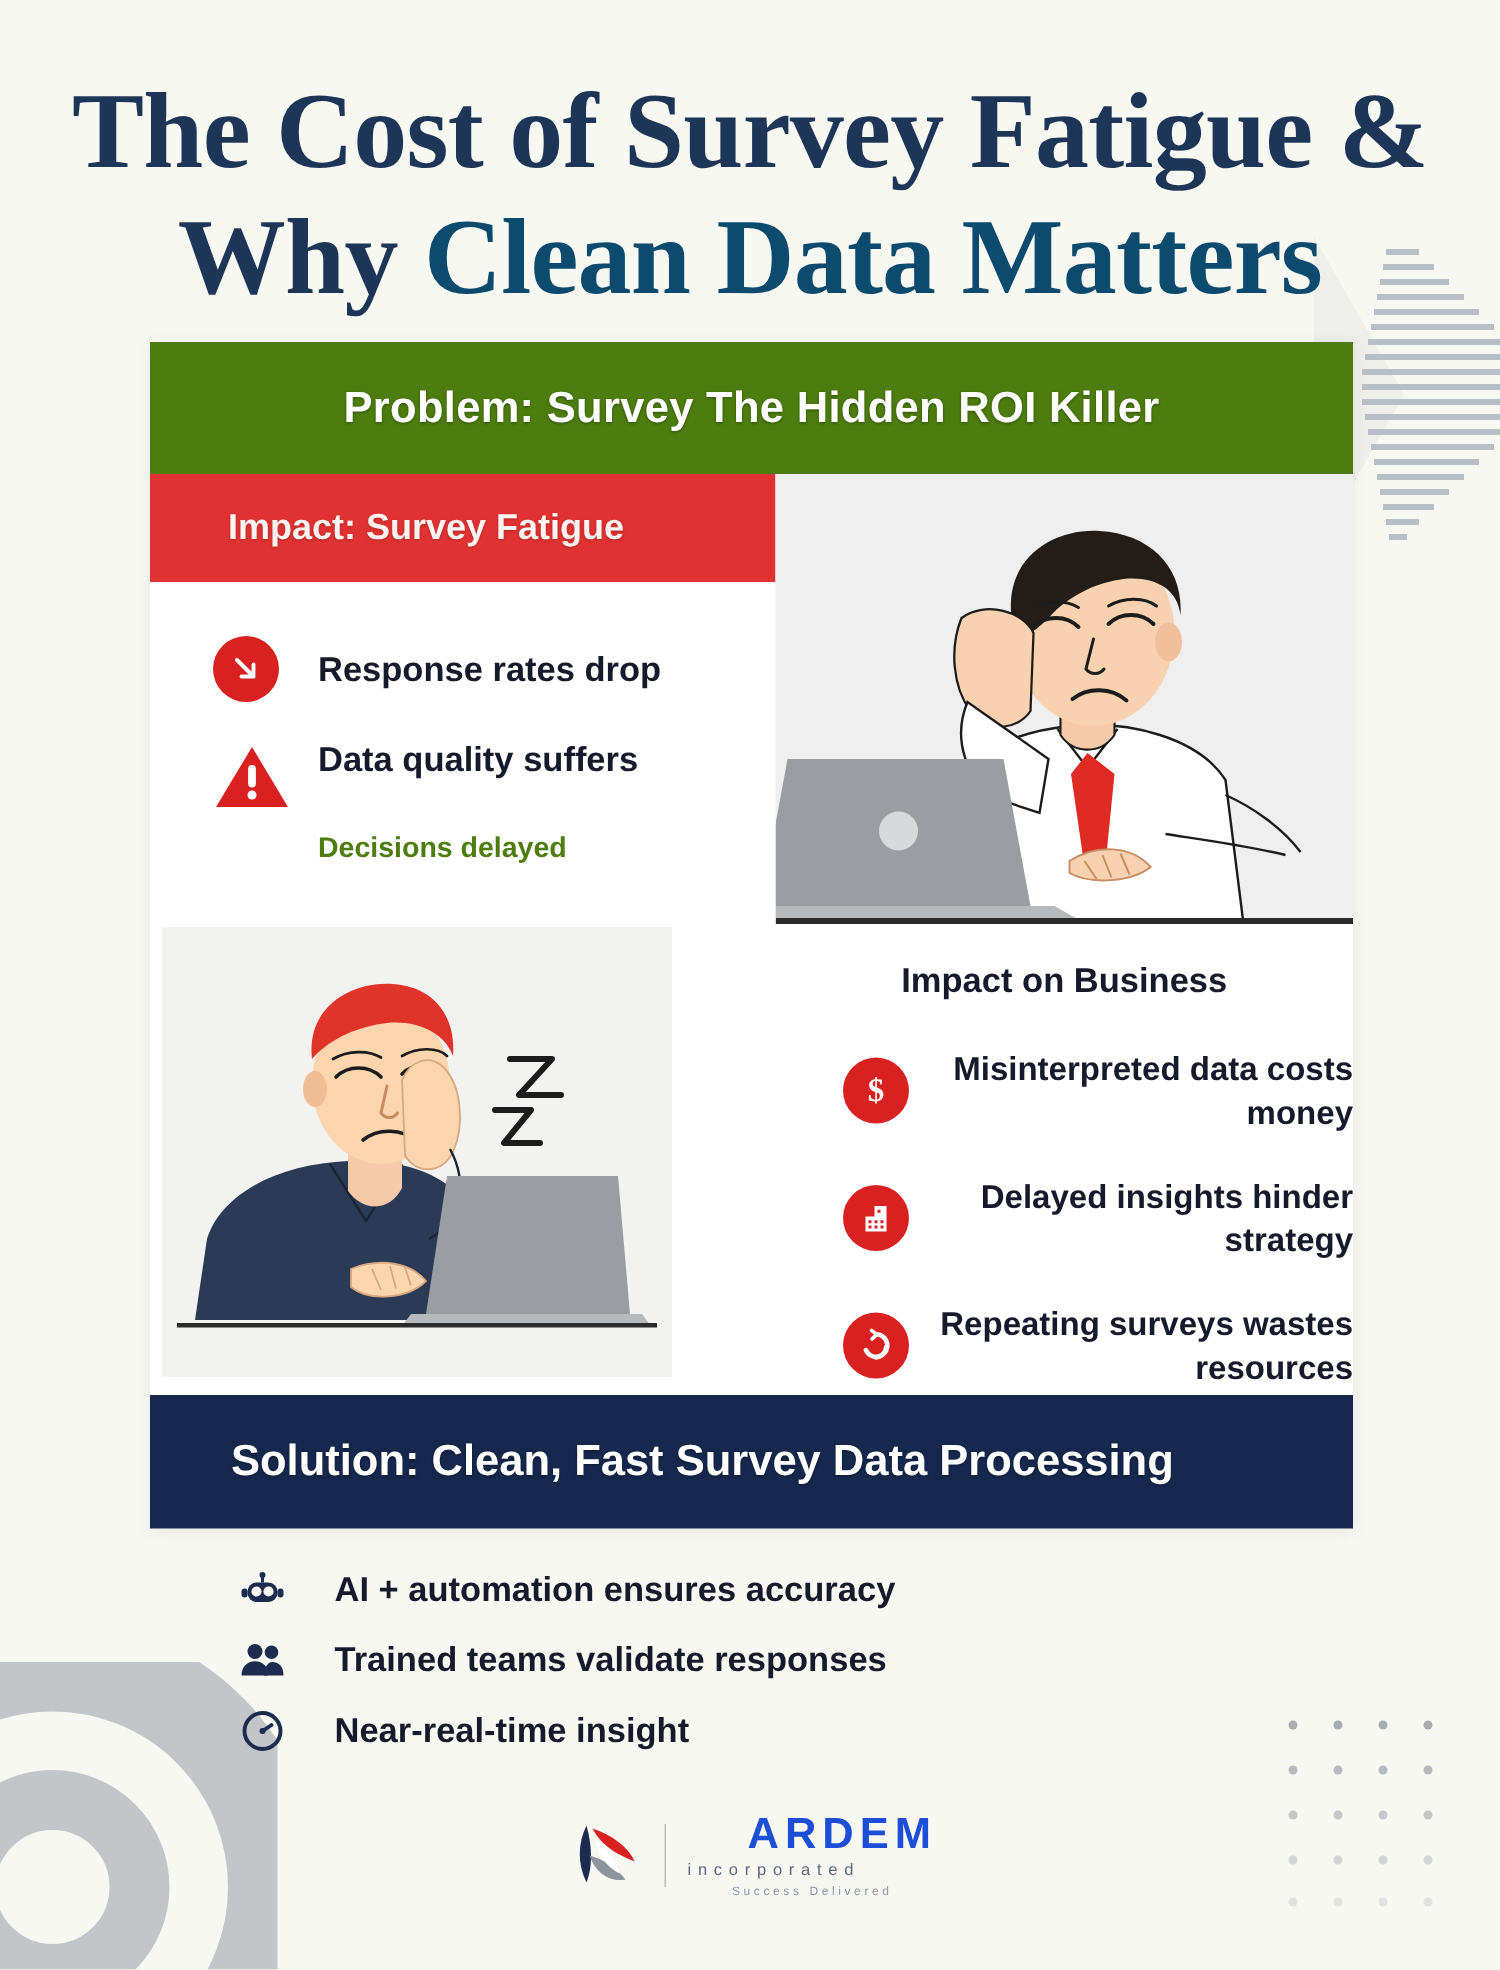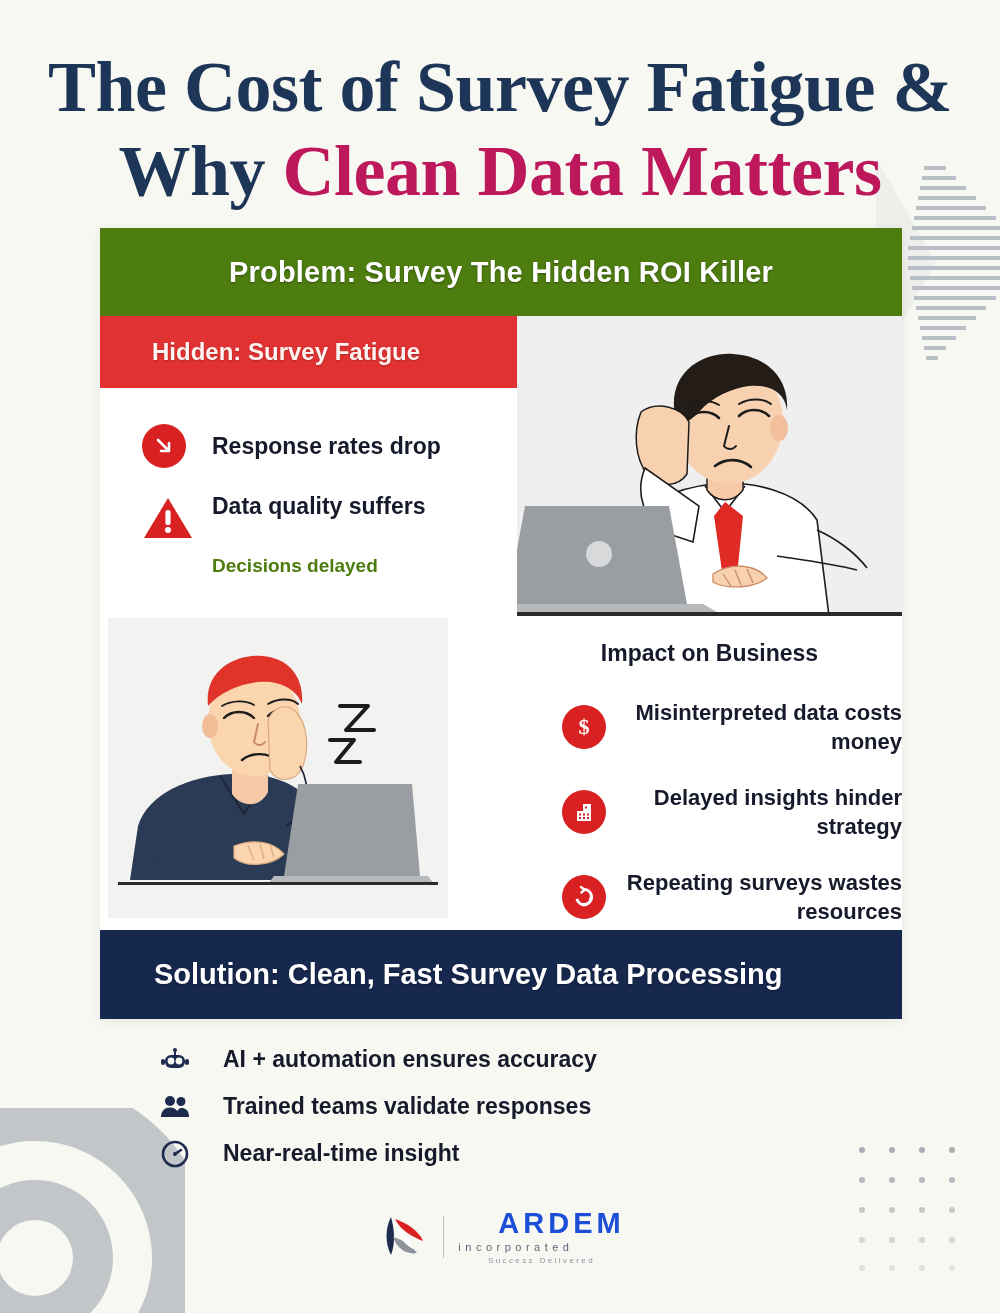--- a/index.html
+++ b/index.html
@@ -24,21 +24,21 @@
     font-family:"Liberation Serif", serif;
     font-weight:bold;
     font-size:72px;
     line-height:1.22;
     letter-spacing:-0.5px;
     color:#1d3557;
     white-space:nowrap;
     text-align:center;
   }
   .title-line.l2{margin-top:-4px;}
-  .t-red{color:#be185d;}
+  .t-red{color:#0c4a6e;}
 
   
   .card{
     position:absolute;left:100px;top:228px;width:802px;height:791px;
     background:#ffffff;
     box-shadow:0 2px 10px rgba(0,0,0,.07);
   }
   .hdr-navy{
     position:absolute;left:0;top:0;width:802px;height:88px;
     background:#4d7c0f;
@@ -192,21 +192,21 @@
     <div class="title-line l2"><span>Why </span><span class="t-red">Clean Data Matters</span></div>
   </div>
 
   <div class="card">
 
     <div class="hdr-navy">
       <span class="txt">Problem:  Survey The Hidden ROI Killer</span>
     </div>
 
     <div class="bar-red">
-      <span class="txt">Hidden: Survey Fatigue</span>
+      <span class="txt">Impact: Survey Fatigue</span>
     </div>
 
     <div class="illo1">
       <svg viewBox="0 0 385 300" width="385" height="300">
         <rect width="385" height="300" fill="#efefef"></rect>
 
         <path d="M108 300 L112 218 C122 188 158 172 196 168 C236 164 282 176 300 204 L312 300 Z" fill="#ffffff" stroke="#1c1c1c" stroke-width="1.6"></path>
 
         <path d="M188 170 L208 196 L228 170" fill="#ffffff" stroke="#1c1c1c" stroke-width="1.6"></path>
 

